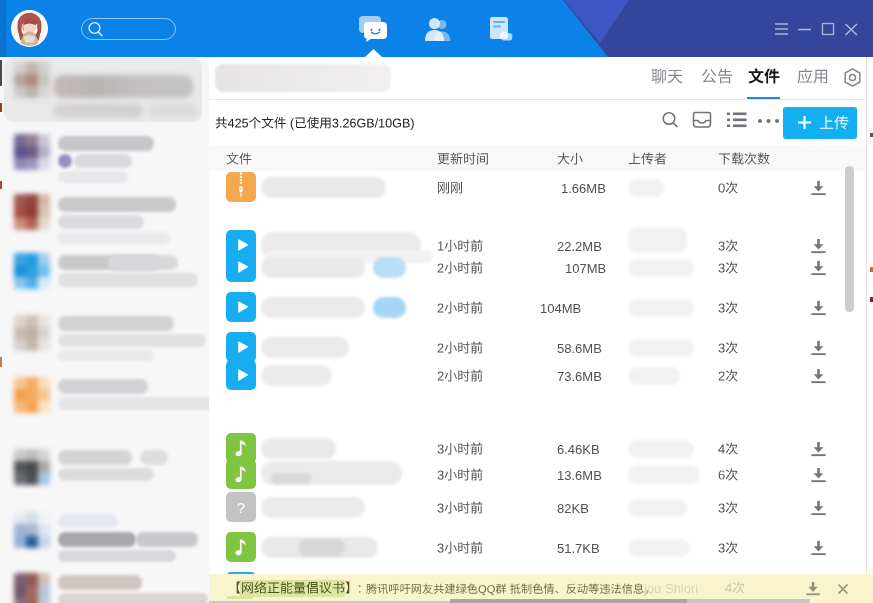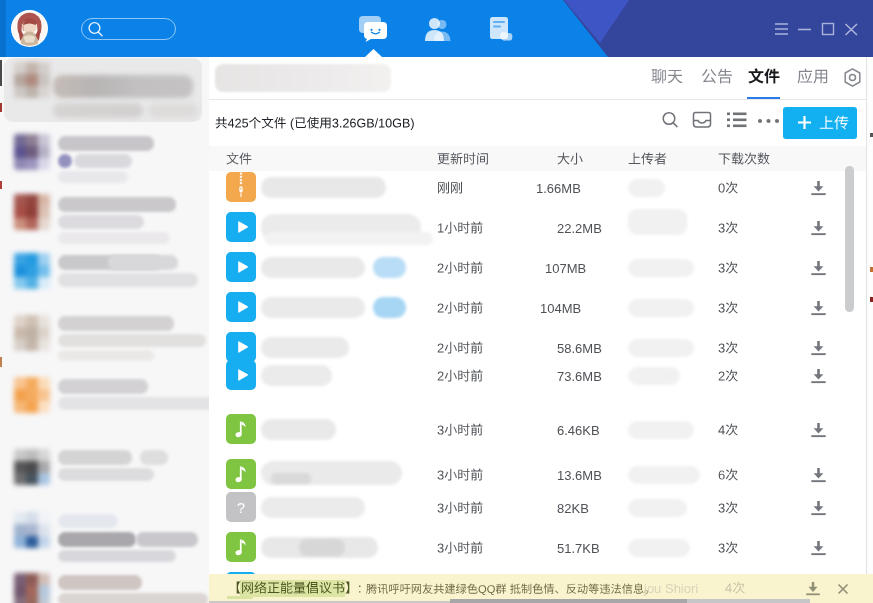--- a/index.html
+++ b/index.html
@@ -318,36 +318,36 @@
 <rect x="13.3" y="14.2" width="3.4" height="6" rx="1.5" fill="#fff"></rect>
             <circle cx="15" cy="16.6" r="0.8" fill="#f3a84e"></circle>
             <rect x="14.3" y="20.5" width="1.4" height="4.5" fill="#fff" opacity="0.75"></rect>
           </svg></div>
         <div class="pill" style="left:52px;top:9px;width:125px;height:21px;background:#e9e8e8;border-radius:10px"></div>
         <div class="abs" style="left:228px;top:13px">
           <svg class="" width="27" height="14" viewBox="0 -11.4 27 13.8" style="display:block">
             <path fill="#4e5156" d="M11 -10.7V-0.2C11 0 11 0.1 10.8 0.1C10.5 0.1 9.9 0.1 9.1 0.1C9.2 0.3 9.3 0.7 9.4 1C10.5 1 11.1 0.9 11.4 0.8C11.8 0.6 12 0.4 12 -0.2V-10.7ZM8.9 -9.5V-2.2H9.8V-9.5ZM1.1 -10.3V1H2V-9.4H6.7V-0.4C6.7 -0.2 6.7 -0.1 6.4 -0.1C6.3 -0.1 5.6 -0.1 4.8 -0.1C5 0.1 5.1 0.5 5.2 0.8C6.2 0.8 6.8 0.8 7.1 0.6C7.5 0.4 7.6 0.2 7.6 -0.4V-10.3ZM5.4 -8.8C5.1 -7.8 4.8 -6.7 4.5 -5.8C4 -6.6 3.5 -7.4 3.1 -8.2L2.4 -7.8C2.9 -6.9 3.5 -5.8 4.1 -4.8C3.5 -3.3 2.9 -2 2.1 -1C2.3 -0.9 2.7 -0.7 2.8 -0.6C3.5 -1.5 4 -2.6 4.6 -3.8C5 -3 5.3 -2.1 5.6 -1.5L6.3 -1.9C6 -2.7 5.5 -3.7 5 -4.8C5.4 -6 5.8 -7.3 6.2 -8.6Z M24 -10.7V-0.2C24 0 24 0.1 23.8 0.1C23.5 0.1 22.9 0.1 22.1 0.1C22.2 0.3 22.3 0.7 22.4 1C23.5 1 24.1 0.9 24.4 0.8C24.8 0.6 25 0.4 25 -0.2V-10.7ZM21.9 -9.5V-2.2H22.8V-9.5ZM14.1 -10.3V1H15V-9.4H19.7V-0.4C19.7 -0.2 19.7 -0.1 19.4 -0.1C19.3 -0.1 18.6 -0.1 17.8 -0.1C18 0.1 18.1 0.5 18.2 0.8C19.2 0.8 19.8 0.8 20.1 0.6C20.5 0.4 20.6 0.2 20.6 -0.4V-10.3ZM18.4 -8.8C18.1 -7.8 17.8 -6.7 17.5 -5.8C17 -6.6 16.5 -7.4 16.1 -8.2L15.4 -7.8C15.9 -6.9 16.5 -5.8 17.1 -4.8C16.5 -3.3 15.9 -2 15.1 -1C15.3 -0.9 15.7 -0.7 15.8 -0.6C16.5 -1.5 17 -2.6 17.6 -3.8C18 -3 18.3 -2.1 18.6 -1.5L19.3 -1.9C19 -2.7 18.5 -3.7 18 -4.8C18.4 -6 18.8 -7.3 19.2 -8.6Z"></path>
           </svg>
         </div>
-        <div class="rtxt" style="left:327px">1.66MB</div>
+        <div class="rtxt" style="left:352px">1.66MB</div>
         <div class="pill" style="left:419px;top:11px;width:37px;height:18px;background:#f1f1f1;border-radius:9px"></div>
         <div class="abs" style="left:509px;top:13px">
           <svg class="" width="21" height="14" viewBox="0 -11.4 21 13.8" style="display:block">
             <path fill="#4e5156" d="M6.7 -4.5Q6.7 -2.2 5.9 -1.1Q5.1 0.1 3.6 0.1Q2.1 0.1 1.3 -1Q0.5 -2.2 0.5 -4.5Q0.5 -6.8 1.3 -7.9Q2 -9.1 3.6 -9.1Q5.2 -9.1 6 -7.9Q6.7 -6.8 6.7 -4.5ZM5.6 -4.5Q5.6 -6.4 5.1 -7.3Q4.7 -8.2 3.6 -8.2Q2.6 -8.2 2.1 -7.3Q1.7 -6.4 1.7 -4.5Q1.7 -2.6 2.1 -1.7Q2.6 -0.8 3.6 -0.8Q4.6 -0.8 5.1 -1.7Q5.6 -2.6 5.6 -4.5Z M8 -9.3C8.9 -8.8 10 -8 10.5 -7.5L11.1 -8.3C10.6 -8.8 9.4 -9.6 8.6 -10ZM7.8 -0.9 8.7 -0.3C9.5 -1.4 10.5 -3 11.2 -4.3L10.5 -4.9C9.6 -3.5 8.5 -1.9 7.8 -0.9ZM13.1 -10.9C12.7 -8.8 12 -6.8 11 -5.5C11.2 -5.4 11.7 -5.1 11.9 -5C12.4 -5.7 12.9 -6.7 13.3 -7.7H18.1C17.9 -6.9 17.5 -5.9 17.1 -5.2C17.4 -5.1 17.8 -4.9 18 -4.8C18.4 -5.7 19 -7.1 19.3 -8.4L18.6 -8.8L18.4 -8.7H13.6C13.8 -9.4 14 -10 14.2 -10.7ZM14.6 -7.1V-6.3C14.6 -4.4 14.3 -1.6 10.3 0.3C10.6 0.5 10.9 0.9 11.1 1.1C13.7 -0.2 14.8 -1.9 15.3 -3.4C16 -1.4 17.2 0.2 19.1 0.9C19.2 0.7 19.5 0.3 19.7 0.1C17.5 -0.7 16.2 -2.7 15.6 -5.3C15.7 -5.7 15.7 -6 15.7 -6.3V-7.1Z"></path>
           </svg>
         </div>
         <div class="dl"><svg width="17" height="17" viewBox="0 0 17 17">
             <g fill="#73777d">
 <rect x="7.2" y="1" width="2.6" height="6.5"></rect>
               <polygon points="3.6,6.2 13.4,6.2 8.5,11.6"></polygon>
 <rect x="1.3" y="13.2" width="14.4" height="1.9"></rect>
             </g>
           </svg></div>
       </div>
-      <div class="row" style="top:151px">
+      <div class="row" style="top:169px">
         <div class="ficon" style="background:#16aef0"><svg width="30" height="30" viewBox="0 0 30 30">
 <path d="M12.2 9.9 Q12.2 8.9 13.1 9.4 L21.6 14.3 Q22.5 14.9 21.6 15.5 L13.1 20.5 Q12.2 21 12.2 20.1 Z" fill="#fff"></path>
           </svg></div>
         <div class="pill" style="left:52px;top:6px;width:160px;height:27px;background:#ebebeb;border-radius:13px"></div>
         <div class="pill" style="left:56px;top:24px;width:168px;height:13px;background:#f2f2f2;border-radius:6px"></div>
         <div class="abs" style="left:228px;top:13px">
           <svg class="" width="47" height="14" viewBox="0 -11.4 47 13.8" style="display:block">
             <path fill="#4e5156" d="M1 0V-1H3.3V-7.9L1.3 -6.4V-7.5L3.4 -8.9H4.4V-1H6.6V0Z M13.3 -10.7V-0.3C13.3 -0.1 13.2 0 12.9 0C12.6 0.1 11.7 0.1 10.7 0C10.9 0.3 11.1 0.8 11.1 1C12.4 1.1 13.2 1 13.7 0.9C14.1 0.7 14.3 0.4 14.3 -0.3V-10.7ZM16.4 -7.4C17.5 -5.6 18.6 -3.1 18.9 -1.6L19.9 -2C19.6 -3.6 18.5 -6 17.3 -7.8ZM9.9 -7.7C9.5 -5.9 8.8 -3.7 7.6 -2.3C7.9 -2.2 8.3 -2 8.6 -1.8C9.8 -3.2 10.5 -5.6 10.9 -7.5Z M26.4 -5.9C27.1 -4.9 28 -3.5 28.4 -2.7L29.2 -3.2C28.8 -4 27.9 -5.3 27.2 -6.3ZM24.4 -5.2V-2.3H22.2V-5.2ZM24.4 -6.1H22.2V-8.9H24.4ZM21.3 -9.8V-0.3H22.2V-1.4H25.4V-9.8ZM30.2 -10.9V-8.3H25.9V-7.4H30.2V-0.4C30.2 -0.2 30.1 -0.1 29.8 -0.1C29.5 -0.1 28.5 -0.1 27.5 -0.1C27.7 0.2 27.8 0.6 27.9 0.9C29.2 0.9 30 0.9 30.5 0.7C31 0.6 31.1 0.3 31.1 -0.4V-7.4H32.7V-8.3H31.1V-10.9Z M41.1 -6.7V-1.4H42V-6.7ZM43.7 -7.1V-0.2C43.7 0 43.7 0.1 43.4 0.1C43.2 0.1 42.5 0.1 41.7 0.1C41.9 0.3 42 0.7 42.1 1C43.1 1 43.7 1 44.1 0.8C44.5 0.7 44.7 0.4 44.7 -0.2V-7.1ZM42.6 -11C42.3 -10.3 41.8 -9.5 41.4 -8.9H37.5L38.1 -9.1C37.9 -9.6 37.3 -10.4 36.8 -10.9L35.9 -10.6C36.4 -10.1 36.9 -9.4 37.1 -8.9H33.9V-8H45.5V-8.9H42.5C42.9 -9.4 43.3 -10 43.7 -10.6ZM38.5 -3.9V-2.6H35.7V-3.9ZM38.5 -4.7H35.7V-6H38.5ZM34.7 -6.8V1H35.7V-1.8H38.5V-0.1C38.5 0.1 38.5 0.1 38.3 0.1C38.1 0.1 37.5 0.1 36.9 0.1C37 0.4 37.2 0.7 37.2 1C38.1 1 38.7 1 39 0.8C39.4 0.7 39.5 0.4 39.5 -0.1V-6.8Z"></path>
           </svg>
         </div>
@@ -370,21 +370,21 @@
         <div class="ficon" style="background:#16aef0"><svg width="30" height="30" viewBox="0 0 30 30">
 <path d="M12.2 9.9 Q12.2 8.9 13.1 9.4 L21.6 14.3 Q22.5 14.9 21.6 15.5 L13.1 20.5 Q12.2 21 12.2 20.1 Z" fill="#fff"></path>
           </svg></div>
         <div class="pill" style="left:52px;top:9px;width:104px;height:21px;background:#e9e9e9;border-radius:10px"></div>
         <div class="pill" style="left:164px;top:9px;width:33px;height:21px;background:#b9ddf6;border-radius:10px"></div>
         <div class="abs" style="left:228px;top:13px">
           <svg class="" width="47" height="14" viewBox="0 -11.4 47 13.8" style="display:block">
             <path fill="#4e5156" d="M0.7 0V-0.8Q1 -1.5 1.4 -2.1Q1.9 -2.7 2.4 -3.1Q2.9 -3.6 3.4 -4Q3.9 -4.4 4.4 -4.8Q4.8 -5.2 5 -5.6Q5.3 -6 5.3 -6.6Q5.3 -7.3 4.8 -7.7Q4.4 -8.1 3.6 -8.1Q2.9 -8.1 2.4 -7.7Q2 -7.3 1.9 -6.6L0.7 -6.7Q0.8 -7.8 1.6 -8.4Q2.4 -9.1 3.6 -9.1Q5 -9.1 5.7 -8.4Q6.4 -7.8 6.4 -6.6Q6.4 -6.1 6.2 -5.6Q6 -5.1 5.5 -4.6Q5 -4 3.7 -3Q3 -2.4 2.5 -1.9Q2.1 -1.4 1.9 -1H6.6V0Z M13.3 -10.7V-0.3C13.3 -0.1 13.2 0 12.9 0C12.6 0.1 11.7 0.1 10.7 0C10.9 0.3 11.1 0.8 11.1 1C12.4 1.1 13.2 1 13.7 0.9C14.1 0.7 14.3 0.4 14.3 -0.3V-10.7ZM16.4 -7.4C17.5 -5.6 18.6 -3.1 18.9 -1.6L19.9 -2C19.6 -3.6 18.5 -6 17.3 -7.8ZM9.9 -7.7C9.5 -5.9 8.8 -3.7 7.6 -2.3C7.9 -2.2 8.3 -2 8.6 -1.8C9.8 -3.2 10.5 -5.6 10.9 -7.5Z M26.4 -5.9C27.1 -4.9 28 -3.5 28.4 -2.7L29.2 -3.2C28.8 -4 27.9 -5.3 27.2 -6.3ZM24.4 -5.2V-2.3H22.2V-5.2ZM24.4 -6.1H22.2V-8.9H24.4ZM21.3 -9.8V-0.3H22.2V-1.4H25.4V-9.8ZM30.2 -10.9V-8.3H25.9V-7.4H30.2V-0.4C30.2 -0.2 30.1 -0.1 29.8 -0.1C29.5 -0.1 28.5 -0.1 27.5 -0.1C27.7 0.2 27.8 0.6 27.9 0.9C29.2 0.9 30 0.9 30.5 0.7C31 0.6 31.1 0.3 31.1 -0.4V-7.4H32.7V-8.3H31.1V-10.9Z M41.1 -6.7V-1.4H42V-6.7ZM43.7 -7.1V-0.2C43.7 0 43.7 0.1 43.4 0.1C43.2 0.1 42.5 0.1 41.7 0.1C41.9 0.3 42 0.7 42.1 1C43.1 1 43.7 1 44.1 0.8C44.5 0.7 44.7 0.4 44.7 -0.2V-7.1ZM42.6 -11C42.3 -10.3 41.8 -9.5 41.4 -8.9H37.5L38.1 -9.1C37.9 -9.6 37.3 -10.4 36.8 -10.9L35.9 -10.6C36.4 -10.1 36.9 -9.4 37.1 -8.9H33.9V-8H45.5V-8.9H42.5C42.9 -9.4 43.3 -10 43.7 -10.6ZM38.5 -3.9V-2.6H35.7V-3.9ZM38.5 -4.7H35.7V-6H38.5ZM34.7 -6.8V1H35.7V-1.8H38.5V-0.1C38.5 0.1 38.5 0.1 38.3 0.1C38.1 0.1 37.5 0.1 36.9 0.1C37 0.4 37.2 0.7 37.2 1C38.1 1 38.7 1 39 0.8C39.4 0.7 39.5 0.4 39.5 -0.1V-6.8Z"></path>
           </svg>
         </div>
-        <div class="rtxt" style="left:336px">107MB</div>
+        <div class="rtxt" style="left:356px">107MB</div>
         <div class="pill" style="left:419px;top:11px;width:66px;height:18px;background:#f1f1f1;border-radius:9px"></div>
         <div class="abs" style="left:509px;top:13px">
           <svg class="" width="21" height="14" viewBox="0 -11.4 21 13.8" style="display:block">
             <path fill="#4e5156" d="M6.7 -2.5Q6.7 -1.2 5.9 -0.6Q5.1 0.1 3.6 0.1Q2.3 0.1 1.5 -0.5Q0.6 -1.1 0.5 -2.3L1.7 -2.4Q1.9 -0.8 3.6 -0.8Q4.5 -0.8 5 -1.2Q5.5 -1.7 5.5 -2.5Q5.5 -3.2 4.9 -3.6Q4.3 -4.1 3.3 -4.1H2.6V-5H3.3Q4.2 -5 4.7 -5.5Q5.2 -5.9 5.2 -6.6Q5.2 -7.3 4.8 -7.7Q4.4 -8.1 3.6 -8.1Q2.8 -8.1 2.3 -7.8Q1.9 -7.4 1.8 -6.7L0.6 -6.7Q0.8 -7.8 1.6 -8.5Q2.3 -9.1 3.6 -9.1Q4.9 -9.1 5.7 -8.5Q6.4 -7.8 6.4 -6.7Q6.4 -5.9 5.9 -5.3Q5.5 -4.8 4.5 -4.6V-4.6Q5.5 -4.5 6.1 -3.9Q6.7 -3.3 6.7 -2.5Z M8 -9.3C8.9 -8.8 10 -8 10.5 -7.5L11.1 -8.3C10.6 -8.8 9.4 -9.6 8.6 -10ZM7.8 -0.9 8.7 -0.3C9.5 -1.4 10.5 -3 11.2 -4.3L10.5 -4.9C9.6 -3.5 8.5 -1.9 7.8 -0.9ZM13.1 -10.9C12.7 -8.8 12 -6.8 11 -5.5C11.2 -5.4 11.7 -5.1 11.9 -5C12.4 -5.7 12.9 -6.7 13.3 -7.7H18.1C17.9 -6.9 17.5 -5.9 17.1 -5.2C17.4 -5.1 17.8 -4.9 18 -4.8C18.4 -5.7 19 -7.1 19.3 -8.4L18.6 -8.8L18.4 -8.7H13.6C13.8 -9.4 14 -10 14.2 -10.7ZM14.6 -7.1V-6.3C14.6 -4.4 14.3 -1.6 10.3 0.3C10.6 0.5 10.9 0.9 11.1 1.1C13.7 -0.2 14.8 -1.9 15.3 -3.4C16 -1.4 17.2 0.2 19.1 0.9C19.2 0.7 19.5 0.3 19.7 0.1C17.5 -0.7 16.2 -2.7 15.6 -5.3C15.7 -5.7 15.7 -6 15.7 -6.3V-7.1Z"></path>
           </svg>
         </div>
         <div class="dl"><svg width="17" height="17" viewBox="0 0 17 17">
             <g fill="#73777d">
 <rect x="7.2" y="1" width="2.6" height="6.5"></rect>
               <polygon points="3.6,6.2 13.4,6.2 8.5,11.6"></polygon>
@@ -461,21 +461,21 @@
           </svg>
         </div>
         <div class="dl"><svg width="17" height="17" viewBox="0 0 17 17">
             <g fill="#73777d">
 <rect x="7.2" y="1" width="2.6" height="6.5"></rect>
               <polygon points="3.6,6.2 13.4,6.2 8.5,11.6"></polygon>
 <rect x="1.3" y="13.2" width="14.4" height="1.9"></rect>
             </g>
           </svg></div>
       </div>
-      <div class="row" style="top:353px">
+      <div class="row" style="top:372px">
         <div class="ficon" style="background:#7fc541"><svg width="30" height="30" viewBox="0 0 30 30">
 <ellipse cx="12.6" cy="20.6" rx="3.1" ry="2.5" transform="rotate(-15 12.6 20.6)" fill="#fff"></ellipse>
 <rect x="13.9" y="7.5" width="1.7" height="13" fill="#fff"></rect>
 <path d="M15.6 7.5 Q19.8 9 19.6 13.5 Q18.4 10.8 15.6 10.8 Z" fill="#fff"></path>
           </svg></div>
         <div class="pill" style="left:52px;top:9px;width:75px;height:21px;background:#e9e9e9;border-radius:10px"></div>
         <div class="abs" style="left:228px;top:13px">
           <svg class="" width="47" height="14" viewBox="0 -11.4 47 13.8" style="display:block">
             <path fill="#4e5156" d="M6.7 -2.5Q6.7 -1.2 5.9 -0.6Q5.1 0.1 3.6 0.1Q2.3 0.1 1.5 -0.5Q0.6 -1.1 0.5 -2.3L1.7 -2.4Q1.9 -0.8 3.6 -0.8Q4.5 -0.8 5 -1.2Q5.5 -1.7 5.5 -2.5Q5.5 -3.2 4.9 -3.6Q4.3 -4.1 3.3 -4.1H2.6V-5H3.3Q4.2 -5 4.7 -5.5Q5.2 -5.9 5.2 -6.6Q5.2 -7.3 4.8 -7.7Q4.4 -8.1 3.6 -8.1Q2.8 -8.1 2.3 -7.8Q1.9 -7.4 1.8 -6.7L0.6 -6.7Q0.8 -7.8 1.6 -8.5Q2.3 -9.1 3.6 -9.1Q4.9 -9.1 5.7 -8.5Q6.4 -7.8 6.4 -6.7Q6.4 -5.9 5.9 -5.3Q5.5 -4.8 4.5 -4.6V-4.6Q5.5 -4.5 6.1 -3.9Q6.7 -3.3 6.7 -2.5Z M13.3 -10.7V-0.3C13.3 -0.1 13.2 0 12.9 0C12.6 0.1 11.7 0.1 10.7 0C10.9 0.3 11.1 0.8 11.1 1C12.4 1.1 13.2 1 13.7 0.9C14.1 0.7 14.3 0.4 14.3 -0.3V-10.7ZM16.4 -7.4C17.5 -5.6 18.6 -3.1 18.9 -1.6L19.9 -2C19.6 -3.6 18.5 -6 17.3 -7.8ZM9.9 -7.7C9.5 -5.9 8.8 -3.7 7.6 -2.3C7.9 -2.2 8.3 -2 8.6 -1.8C9.8 -3.2 10.5 -5.6 10.9 -7.5Z M26.4 -5.9C27.1 -4.9 28 -3.5 28.4 -2.7L29.2 -3.2C28.8 -4 27.9 -5.3 27.2 -6.3ZM24.4 -5.2V-2.3H22.2V-5.2ZM24.4 -6.1H22.2V-8.9H24.4ZM21.3 -9.8V-0.3H22.2V-1.4H25.4V-9.8ZM30.2 -10.9V-8.3H25.9V-7.4H30.2V-0.4C30.2 -0.2 30.1 -0.1 29.8 -0.1C29.5 -0.1 28.5 -0.1 27.5 -0.1C27.7 0.2 27.8 0.6 27.9 0.9C29.2 0.9 30 0.9 30.5 0.7C31 0.6 31.1 0.3 31.1 -0.4V-7.4H32.7V-8.3H31.1V-10.9Z M41.1 -6.7V-1.4H42V-6.7ZM43.7 -7.1V-0.2C43.7 0 43.7 0.1 43.4 0.1C43.2 0.1 42.5 0.1 41.7 0.1C41.9 0.3 42 0.7 42.1 1C43.1 1 43.7 1 44.1 0.8C44.5 0.7 44.7 0.4 44.7 -0.2V-7.1ZM42.6 -11C42.3 -10.3 41.8 -9.5 41.4 -8.9H37.5L38.1 -9.1C37.9 -9.6 37.3 -10.4 36.8 -10.9L35.9 -10.6C36.4 -10.1 36.9 -9.4 37.1 -8.9H33.9V-8H45.5V-8.9H42.5C42.9 -9.4 43.3 -10 43.7 -10.6ZM38.5 -3.9V-2.6H35.7V-3.9ZM38.5 -4.7H35.7V-6H38.5ZM34.7 -6.8V1H35.7V-1.8H38.5V-0.1C38.5 0.1 38.5 0.1 38.3 0.1C38.1 0.1 37.5 0.1 36.9 0.1C37 0.4 37.2 0.7 37.2 1C38.1 1 38.7 1 39 0.8C39.4 0.7 39.5 0.4 39.5 -0.1V-6.8Z"></path>
           </svg>

